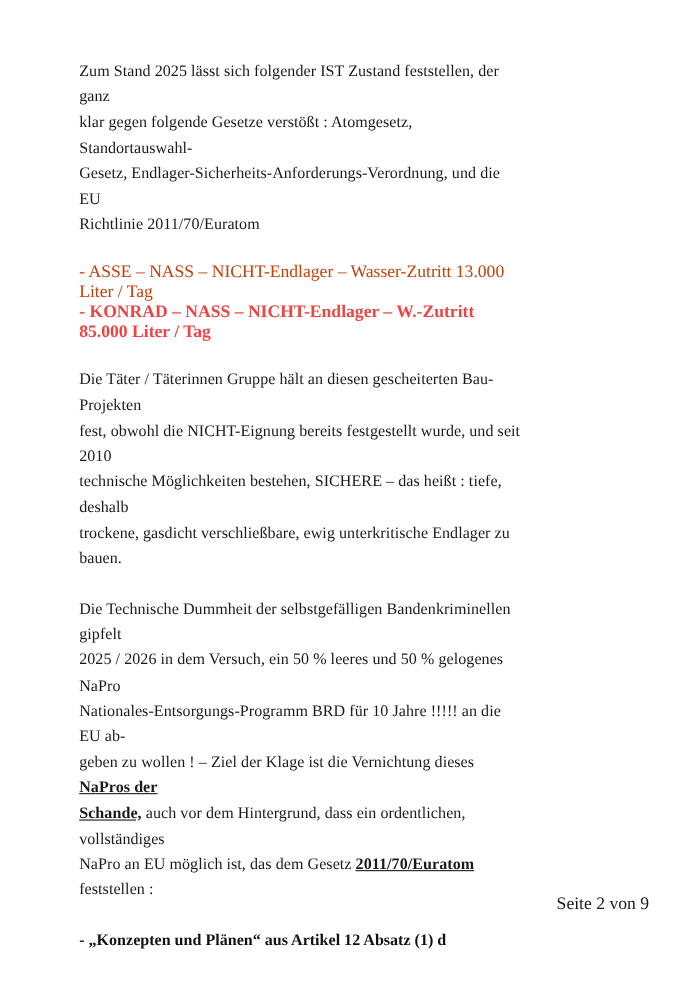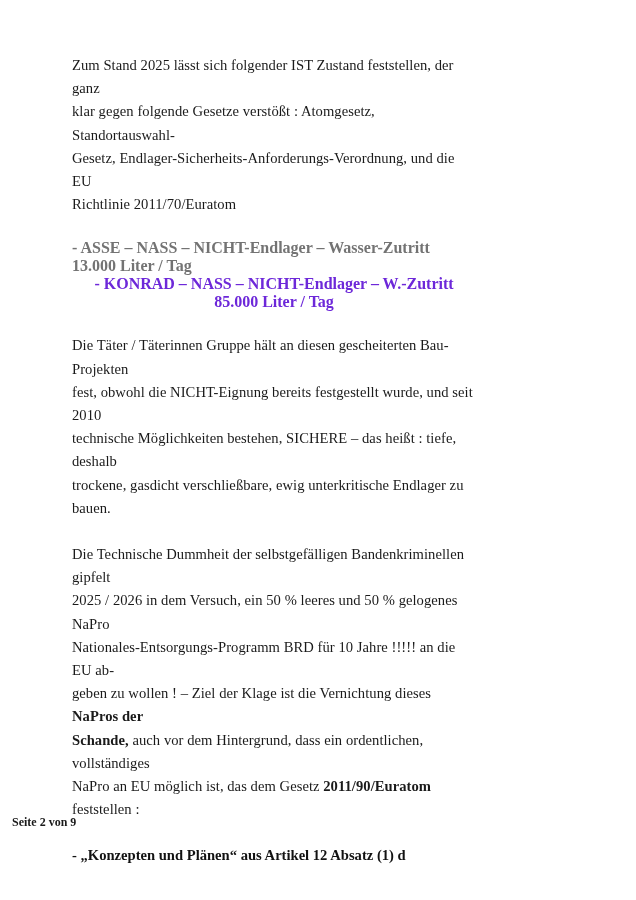--- a/index.html
+++ b/index.html
@@ -35,47 +35,46 @@
     line-height: 23.2px;
     letter-spacing: 0.05px;
     margin: 0;
     white-space: pre-line;
   }
   .gap-md { height: 23px; }
 
   .line { display: block; }
 
   .grey {
-    color: #737373;
+    color: #c2410c;
+    font-weight: normal;
+  }
+  .blackbold {
+    color: #ef4444;
     font-weight: bold;
   }
-  .blackbold {
-    color: #6d28d9;
-    font-weight: bold;
-    text-align: center;
-  }
-  .bold { font-weight: bold; }
+  .bold { font-weight: bold; text-decoration: underline; }
 
   .listline {
     font-weight: bold;
     font-size: 14.6px;
     line-height: 23.2px;
     color: #121212;
     display: block;
   }
 
   .footer {
     position: absolute;
     left: 0;
     top: 812px;
     width: 578px;
-    font-size: 12px;
+    text-align: right;
+    font-size: 16px;
     line-height: 20px;
     color: #1a1a1a;
-    font-weight: bold;
   }
 </style>
 </head>
 <body>
 
 <div class="page">
   <div class="content">
 
     <p class="para">Zum Stand 2025 lässt sich folgender IST Zustand feststellen, der ganz
 klar gegen folgende Gesetze verstößt : Atomgesetz, Standortauswahl-
@@ -96,21 +95,21 @@
 technische Möglichkeiten bestehen, SICHERE – das heißt : tiefe, deshalb
 trockene, gasdicht verschließbare, ewig unterkritische Endlager zu bauen.</p>
 
     <div class="gap-md"></div>
 
     <p class="para"><span>Die Technische Dummheit der selbstgefälligen Bandenkriminellen gipfelt
 2025 / 2026 in dem Versuch, ein 50 % leeres und 50 % gelogenes NaPro
 Nationales-Entsorgungs-Programm BRD für 10 Jahre !!!!! an die EU ab-
 geben zu wollen ! – Ziel der Klage ist die Vernichtung dieses </span><span class="bold">NaPros der
 Schande,</span><span> auch vor dem Hintergrund, dass ein ordentlichen, vollständiges
-NaPro an EU möglich ist, das dem Gesetz </span><span class="bold">2011/90/Euratom</span><span> feststellen :</span></p>
+NaPro an EU möglich ist, das dem Gesetz </span><span class="bold">2011/70/Euratom</span><span> feststellen :</span></p>
 
     <div class="gap-md"></div>
 
     <div>
       <span class="listline">- „Konzepten und Plänen“ aus Artikel 12 Absatz (1) d</span>
 
     </div>
 
   </div>
 

